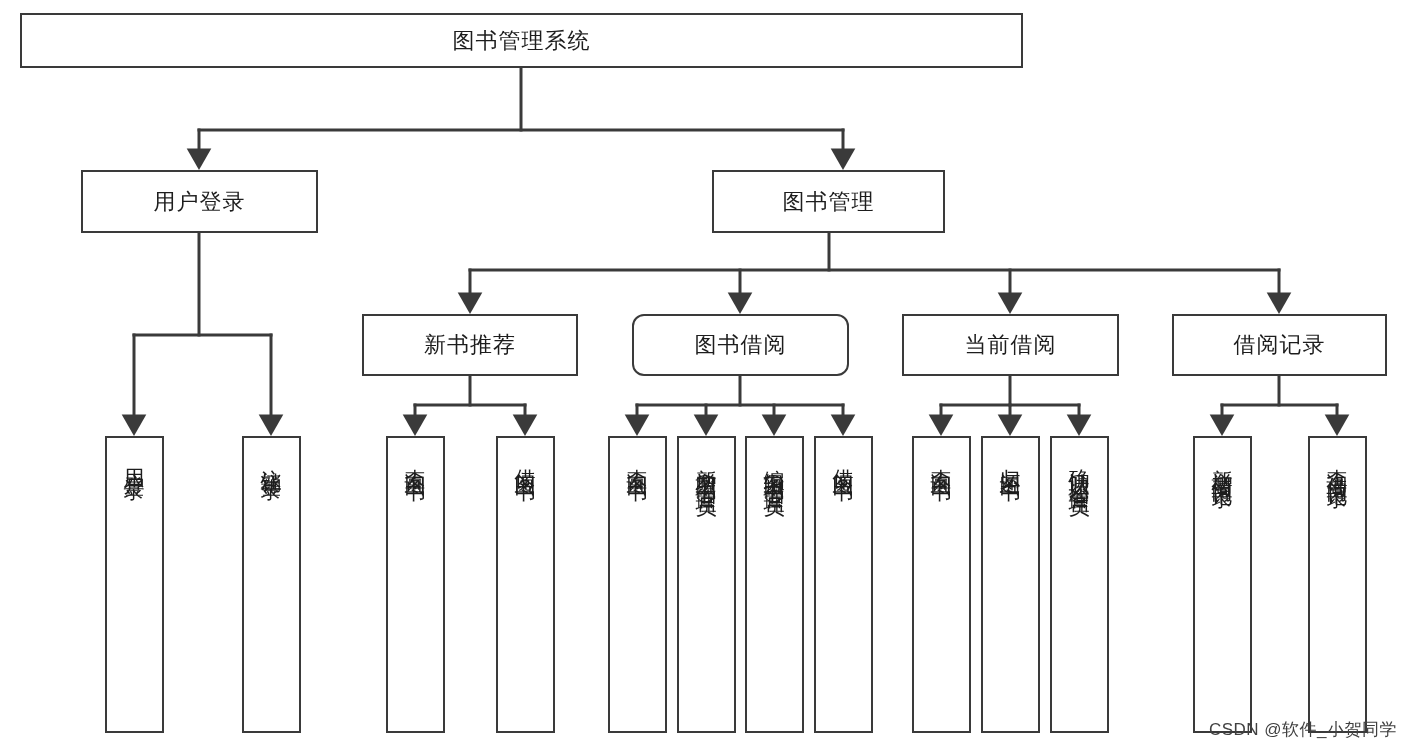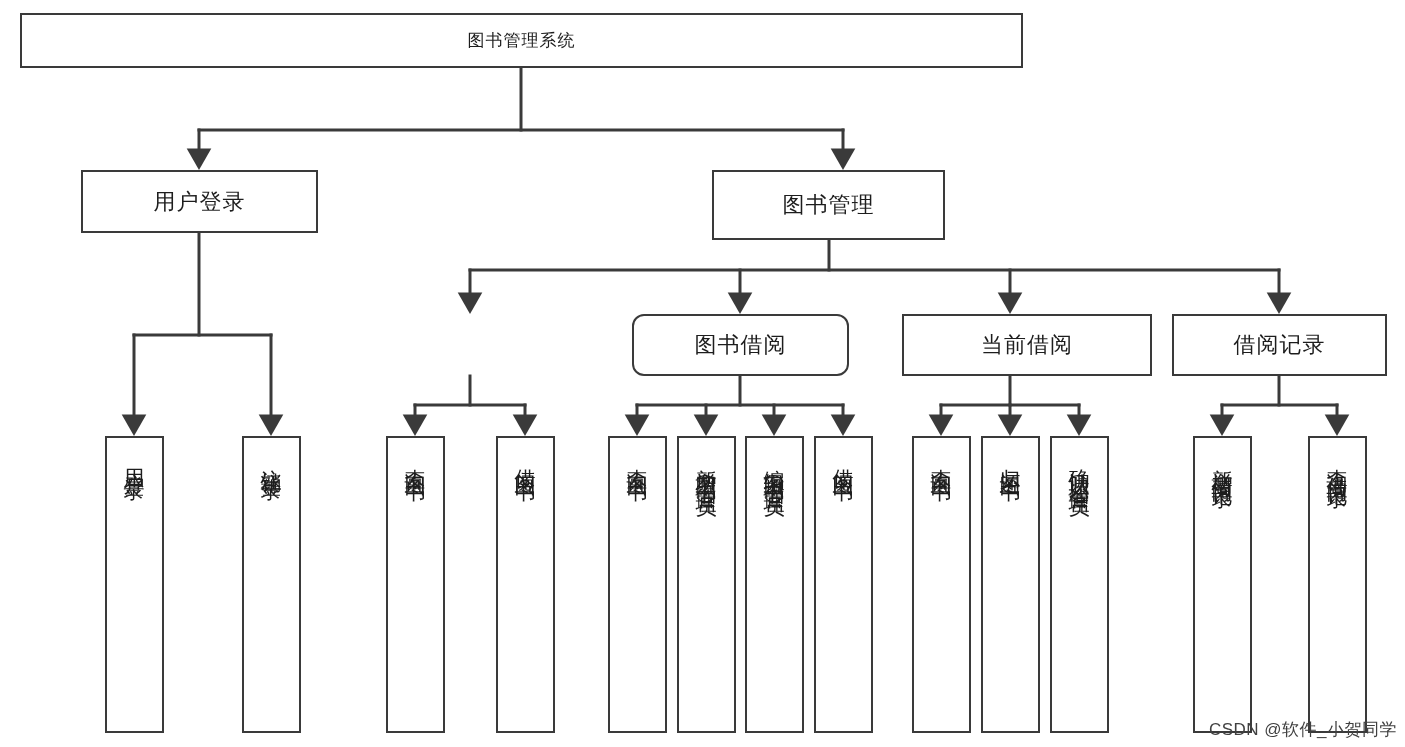--- a/index.html
+++ b/index.html
@@ -52,21 +52,21 @@
   }
   .node-box.vertical .node-label {
     writing-mode: vertical-rl;
     text-orientation: upright;
     font-size: 21px;
     letter-spacing: 4px;
     line-height: 1;
     white-space: nowrap;
   }
   .node-box.root .node-label {
-    font-size: 17px;
+    font-size: 22px;
   }
   .watermark {
     position: absolute;
     right: 8px;
     bottom: 6px;
     font-size: 17px;
     color: #404040;
     letter-spacing: 0.5px;
     white-space: nowrap;
     pointer-events: none;
@@ -128,30 +128,33 @@
   </svg>
 
   <div class="node-box root" style="left:20px; top:13px; width:1003px; height:55px;">
     <span class="node-label">图书管理系统</span>
   </div>
 
   <div class="node-box" style="left:81px; top:170px; width:237px; height:63px;">
     <span class="node-label">用户登录</span>
   </div>
 
-  <div class="node-box" style="left:712px; top:170px; width:233px; height:70px;">
+  <div class="node-box" style="left:712px; top:170px; width:233px; height:63px;">
     <span class="node-label">图书管理</span>
   </div>
 
+  <div class="node-box" style="left:362px; top:314px; width:216px; height:62px;">
+    <span class="node-label">新书推荐</span>
+  </div>
 
   <div class="node-box" style="left:632px; top:314px; width:217px; height:62px;border-radius:12px;">
     <span class="node-label">图书借阅</span>
   </div>
 
-  <div class="node-box" style="left:902px; top:314px; width:250px; height:62px;">
+  <div class="node-box" style="left:902px; top:314px; width:217px; height:62px;">
     <span class="node-label">当前借阅</span>
   </div>
 
   <div class="node-box" style="left:1172px; top:314px; width:215px; height:62px;">
     <span class="node-label">借阅记录</span>
   </div>
 
   <div class="node-box vertical" style="left:105px; top:436px; width:59px; height:297px;">
     <span class="node-label">用户登录</span>
   </div>

